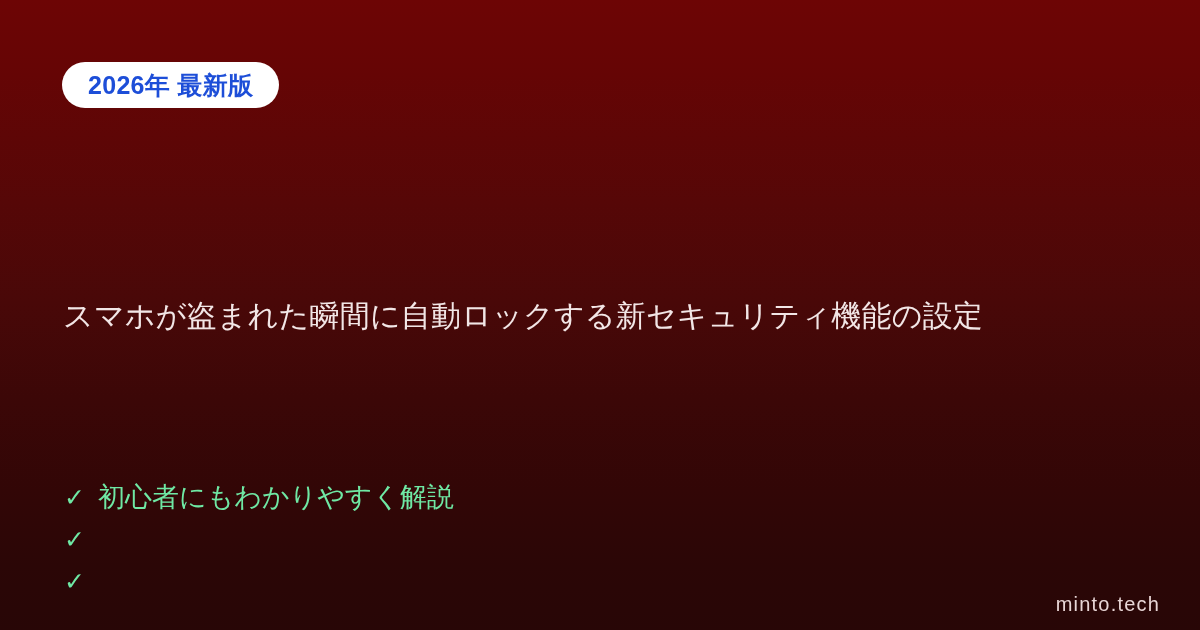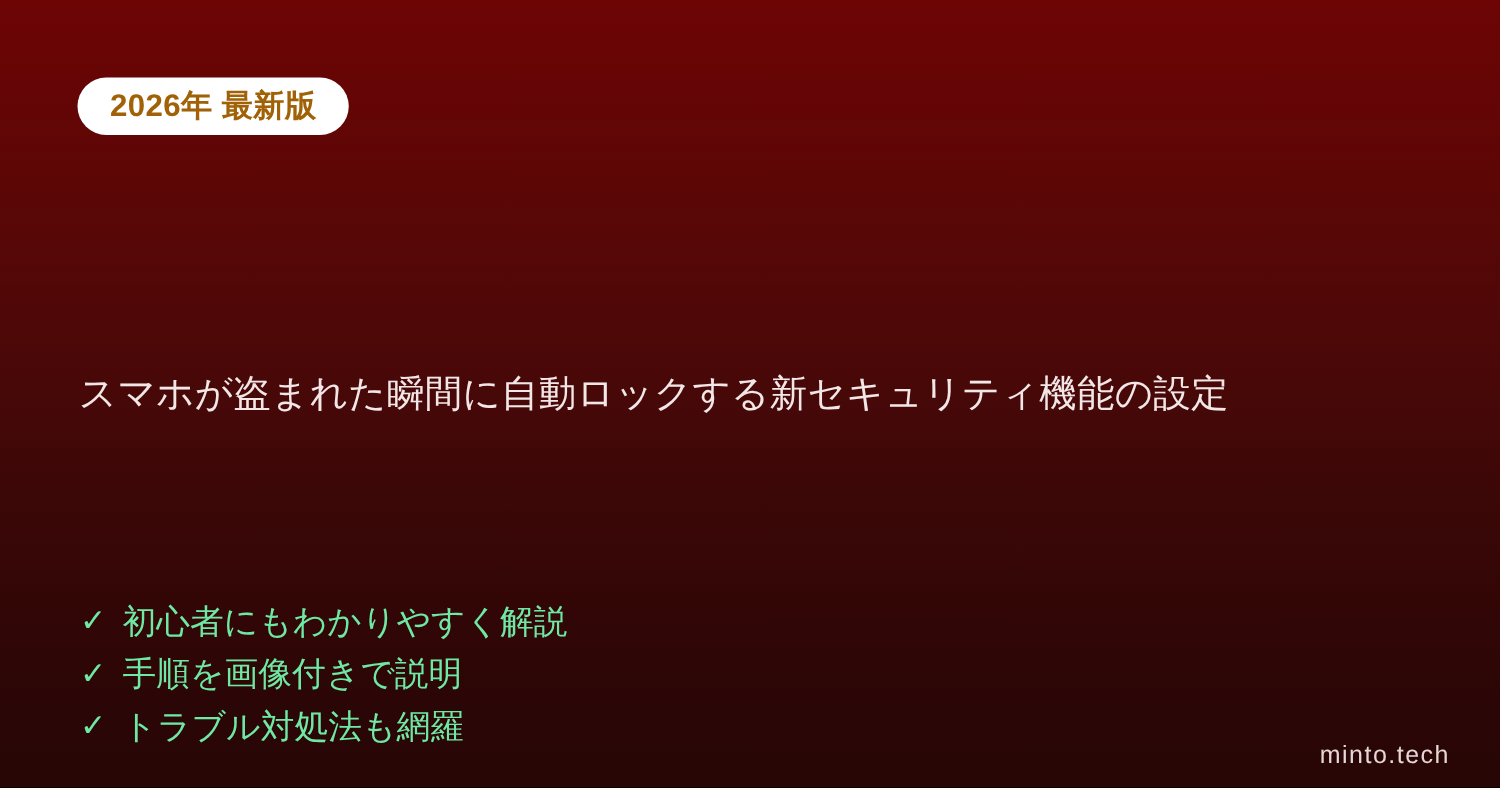--- a/index.html
+++ b/index.html
@@ -35,21 +35,21 @@
   }
 
   .badge {
     display: inline-flex;
     align-items: center;
     justify-content: center;
     height: 46px;
     padding: 0 26px;
     border-radius: 999px;
     background: #ffffff;
-    color: #a16207;
+    color: #1d4ed8;
     font-size: 25px;
     font-weight: 700;
     letter-spacing: 0.3px;
     line-height: 1;
     white-space: nowrap;
   }
 
   
   .title {
     position: absolute;
@@ -136,23 +136,21 @@
 
   <p class="subtitle">スマホが盗まれた瞬間に自動ロックする新セキュリティ機能の設定</p>
 
   <ul class="features">
     <li class="feature-item">
       <span class="check-icon">✓</span>
       <span class="feature-label">初心者にもわかりやすく解説</span>
     </li>
     <li class="feature-item">
       <span class="check-icon">✓</span>
-      <span class="feature-label">手順を画像付きで説明</span>
     </li>
     <li class="feature-item">
       <span class="check-icon">✓</span>
-      <span class="feature-label">トラブル対処法も網羅</span>
     </li>
   </ul>
 
   <div class="footer-site">minto.tech</div>
 
 </div>
 
 </body></html>

